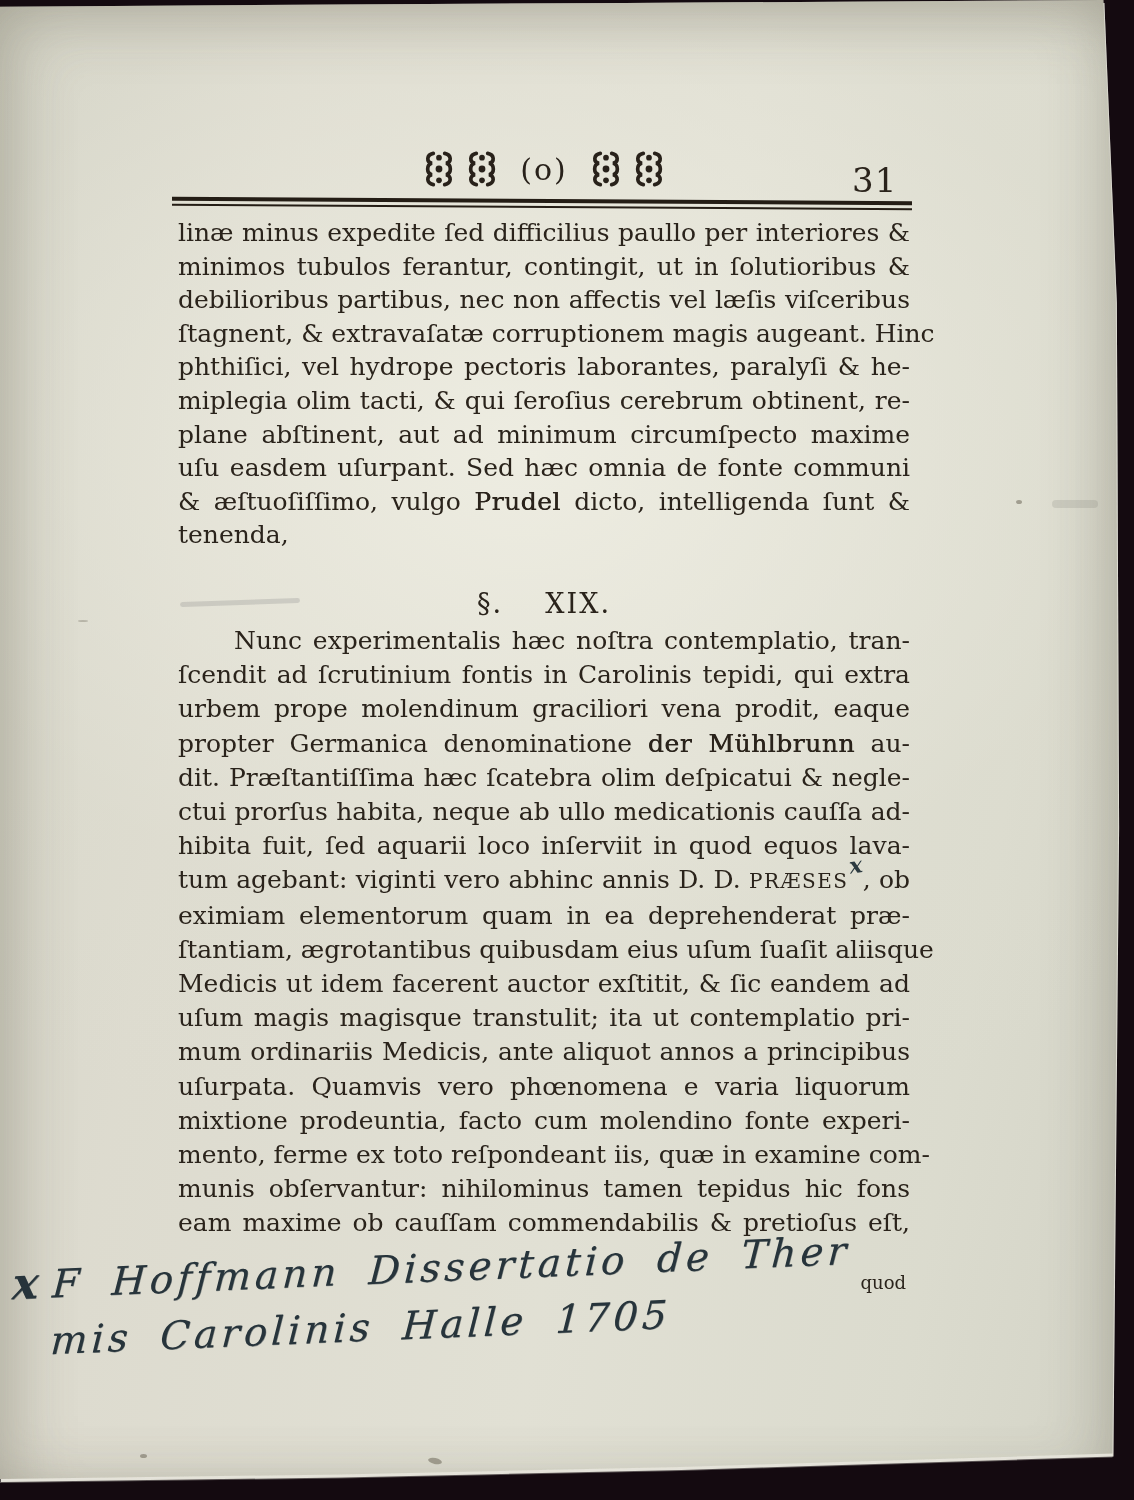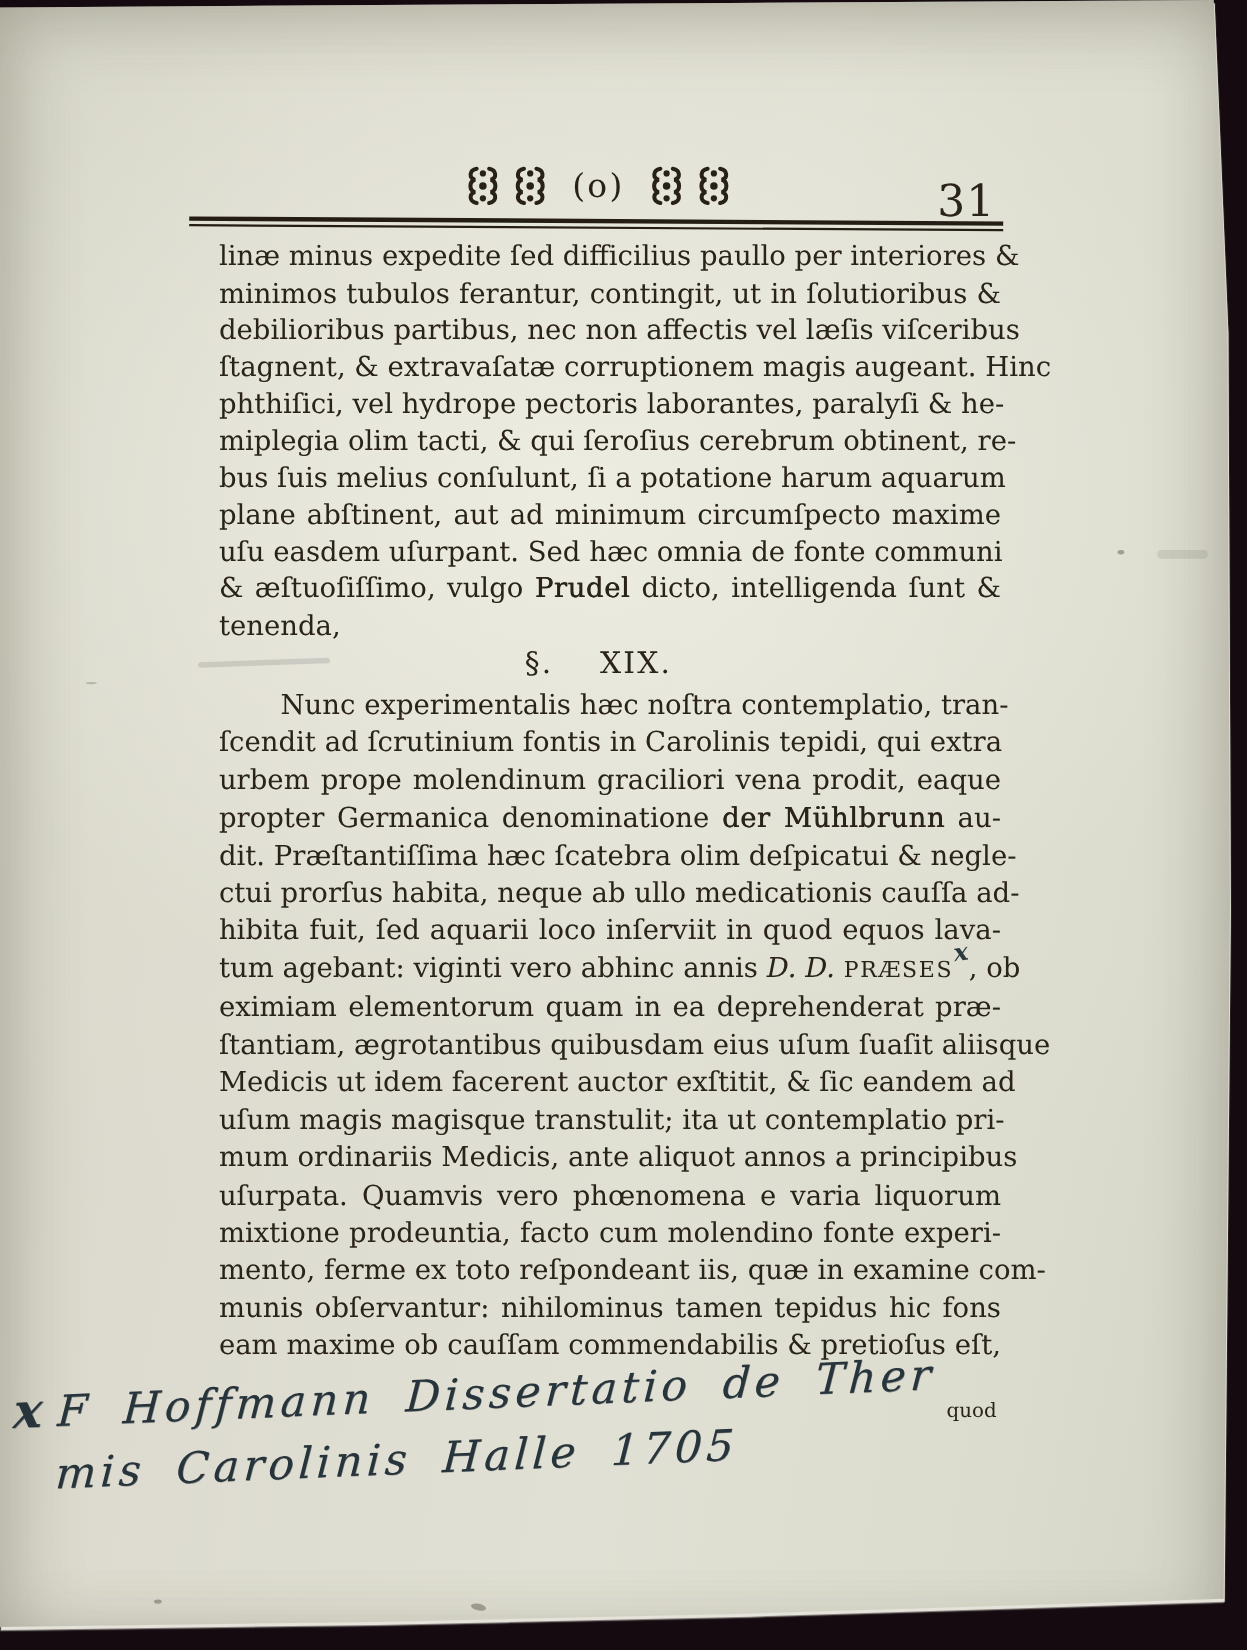--- a/index.html
+++ b/index.html
@@ -36,41 +36,41 @@
   
   #header{
     position:absolute;left:178px;top:150px;width:732px;
     display:flex;justify-content:center;align-items:center;gap:9px;
     color:#28211a;
   }
   .fleuron{display:block;}
   #ornament-center{font-size:30px;letter-spacing:2px;margin:0 12px;color:#28211a;}
   #page-number{
     position:absolute;left:852px;top:160px;
-    font-size:40px;color:#2a231b;letter-spacing:1px;
+    font-size:34px;color:#2a231b;letter-spacing:1px;
   }
   #header-rule{
     position:absolute;left:172px;top:199px;width:740px;height:3px;
     border-top:4px solid #241d15;border-bottom:2px solid #241d15;
     transform:rotate(0.35deg);
   }
 
   
   .textblock{
     position:absolute;left:178px;width:732px;
     color:#2a231b;font-size:25px;
   }
   #p1{top:216px;line-height:33.6px;}
   #p2{top:624px;line-height:34.2px;}
-  .line{text-align:justify;text-align-last:justify;white-space:nowrap;margin-left:21px;}
+  .line{text-align:justify;text-align-last:justify;white-space:nowrap;}
   .line.nj{text-align-last:left;white-space:normal;}
   .line.ind{text-indent:56px;}
   .seg{white-space:inherit;}
   .fraktur{font-weight:normal;letter-spacing:0.5px;text-shadow:0.4px 0 0 #2a231b;}
-  .italic{font-style:italic;}
+  .italic{}
   .smallcaps{font-size:0.80em;letter-spacing:1.5px;}
   .hand-x{
     display:inline-block;transform:translateY(-15px) rotate(-8deg);
     font-size:22px;color:#2c3a40;font-style:italic;font-weight:bold;
     margin:0 1px 0 0;
   }
   #section-heading{
     position:absolute;left:178px;top:588px;width:732px;
     text-align:center;font-size:27px;color:#2a231b;
     white-space:pre;letter-spacing:2px;
@@ -159,21 +159,20 @@
 <div id="page-number">31</div>
 <div id="header-rule"></div>
 
 <div id="p1" class="textblock">
     <div class="line"><span class="seg">linæ minus expedite ſed difficilius paullo per interiores &amp;</span></div>
     <div class="line"><span class="seg">minimos tubulos ferantur, contingit, ut in ſolutioribus &amp;</span></div>
     <div class="line"><span class="seg">debilioribus partibus, nec non affectis vel læſis viſceribus</span></div>
     <div class="line"><span class="seg">ſtagnent, &amp; extravaſatæ corruptionem magis augeant. Hinc</span></div>
     <div class="line"><span class="seg">phthiſici, vel hydrope pectoris laborantes, paralyſi &amp; he-</span></div>
     <div class="line"><span class="seg">miplegia olim tacti, &amp; qui ſeroſius cerebrum obtinent, re-</span></div>
-    <div class="line"><span class="seg">bus ſuis melius conſulunt, ſi a potatione harum aquarum</span></div>
     <div class="line"><span class="seg">plane abſtinent, aut ad minimum circumſpecto maxime</span></div>
     <div class="line"><span class="seg">uſu easdem uſurpant. Sed hæc omnia de fonte communi</span></div>
     <div class="line"><span class="seg">&amp; æſtuoſiſſimo, vulgo </span><span class="seg fraktur">Prudel</span><span class="seg"> dicto, intelligenda ſunt &amp;</span></div>
     <div class="line nj"><span class="seg">tenenda,</span></div>
   </div>
 
 <div id="section-heading">§.    XIX.</div>
 
 <div id="p2" class="textblock">
     <div class="line ind"><span class="seg">Nunc experimentalis hæc noſtra contemplatio, tran-</span></div>

